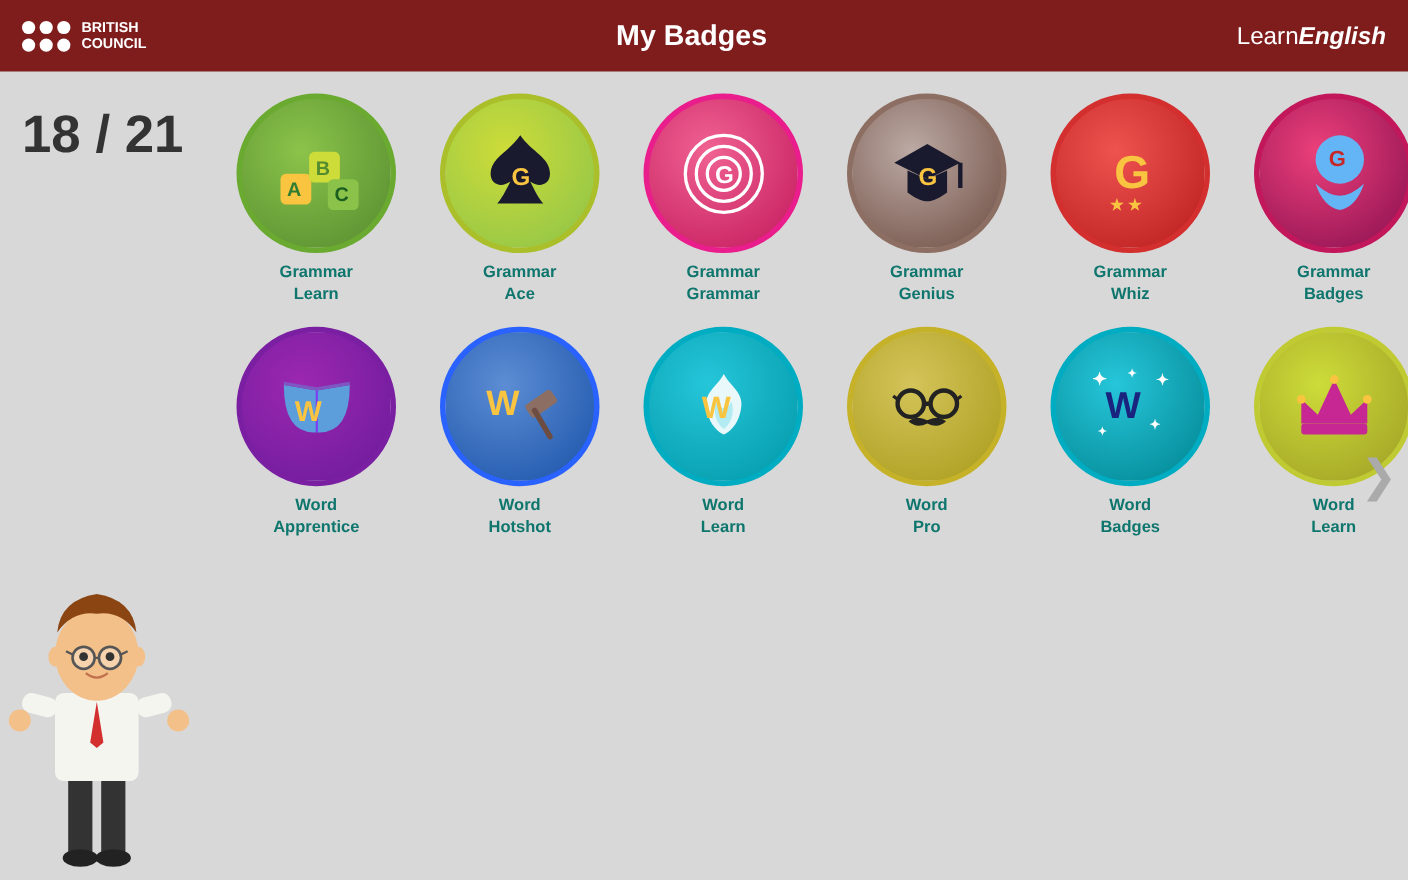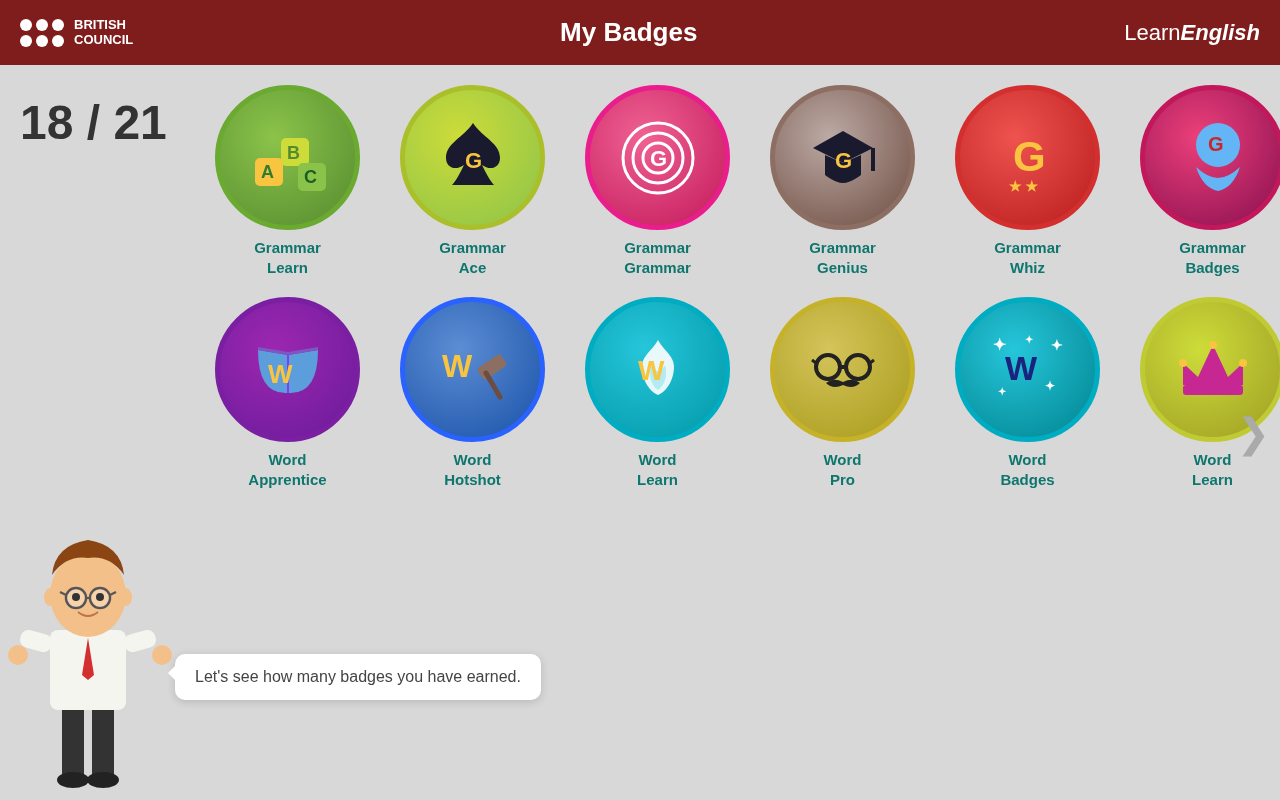--- a/index.html
+++ b/index.html
@@ -486,18 +486,15 @@
 
       <circle cx="76" cy="97" r="4" fill="#333"></circle>
       <circle cx="100" cy="97" r="4" fill="#333"></circle>
 
       <path d="M78 112 Q88 120, 98 112" stroke="#c0704a" stroke-width="2" fill="none"></path>
 
       <ellipse cx="50" cy="97" rx="6" ry="9" fill="#f4c08a"></ellipse>
       <ellipse cx="126" cy="97" rx="6" ry="9" fill="#f4c08a"></ellipse>
     </svg>
 
-    <div class="speech-bubble">
-      <span>Let's see how many badges you have earned.</span>
-    </div>
   </div>
 
 </div>
 
 </body></html>

